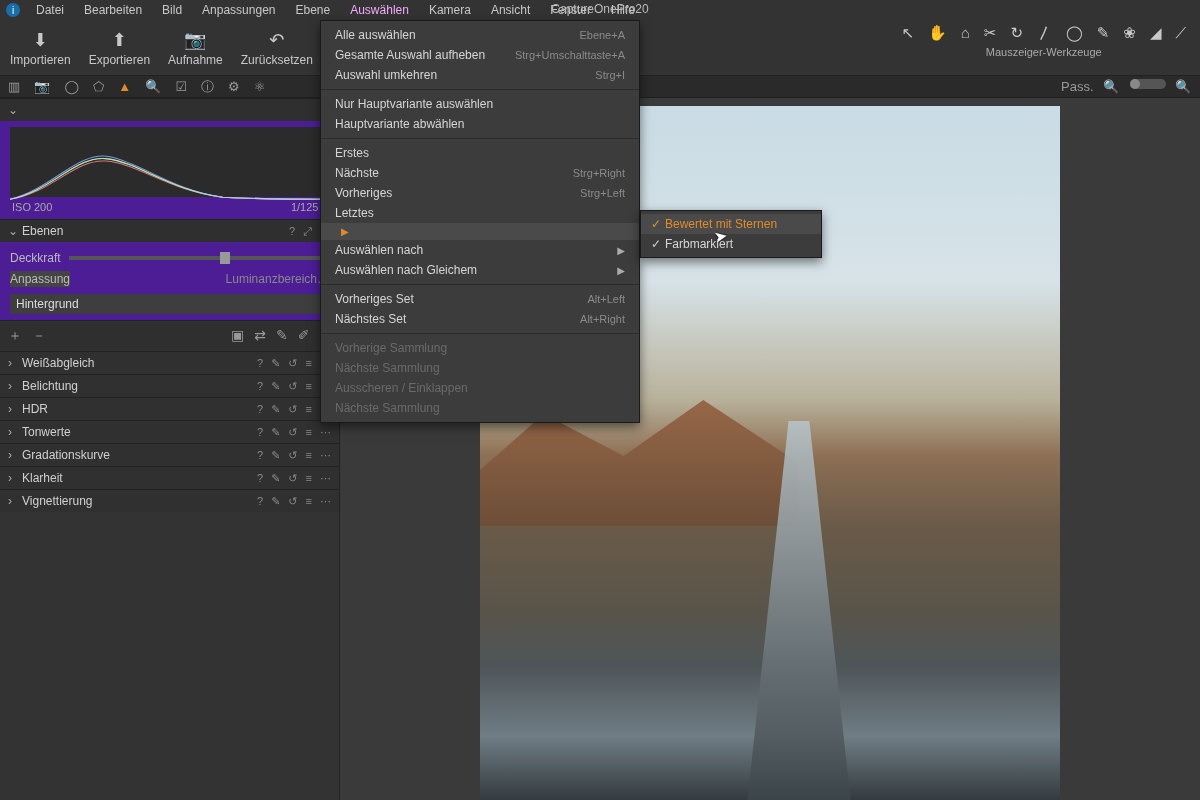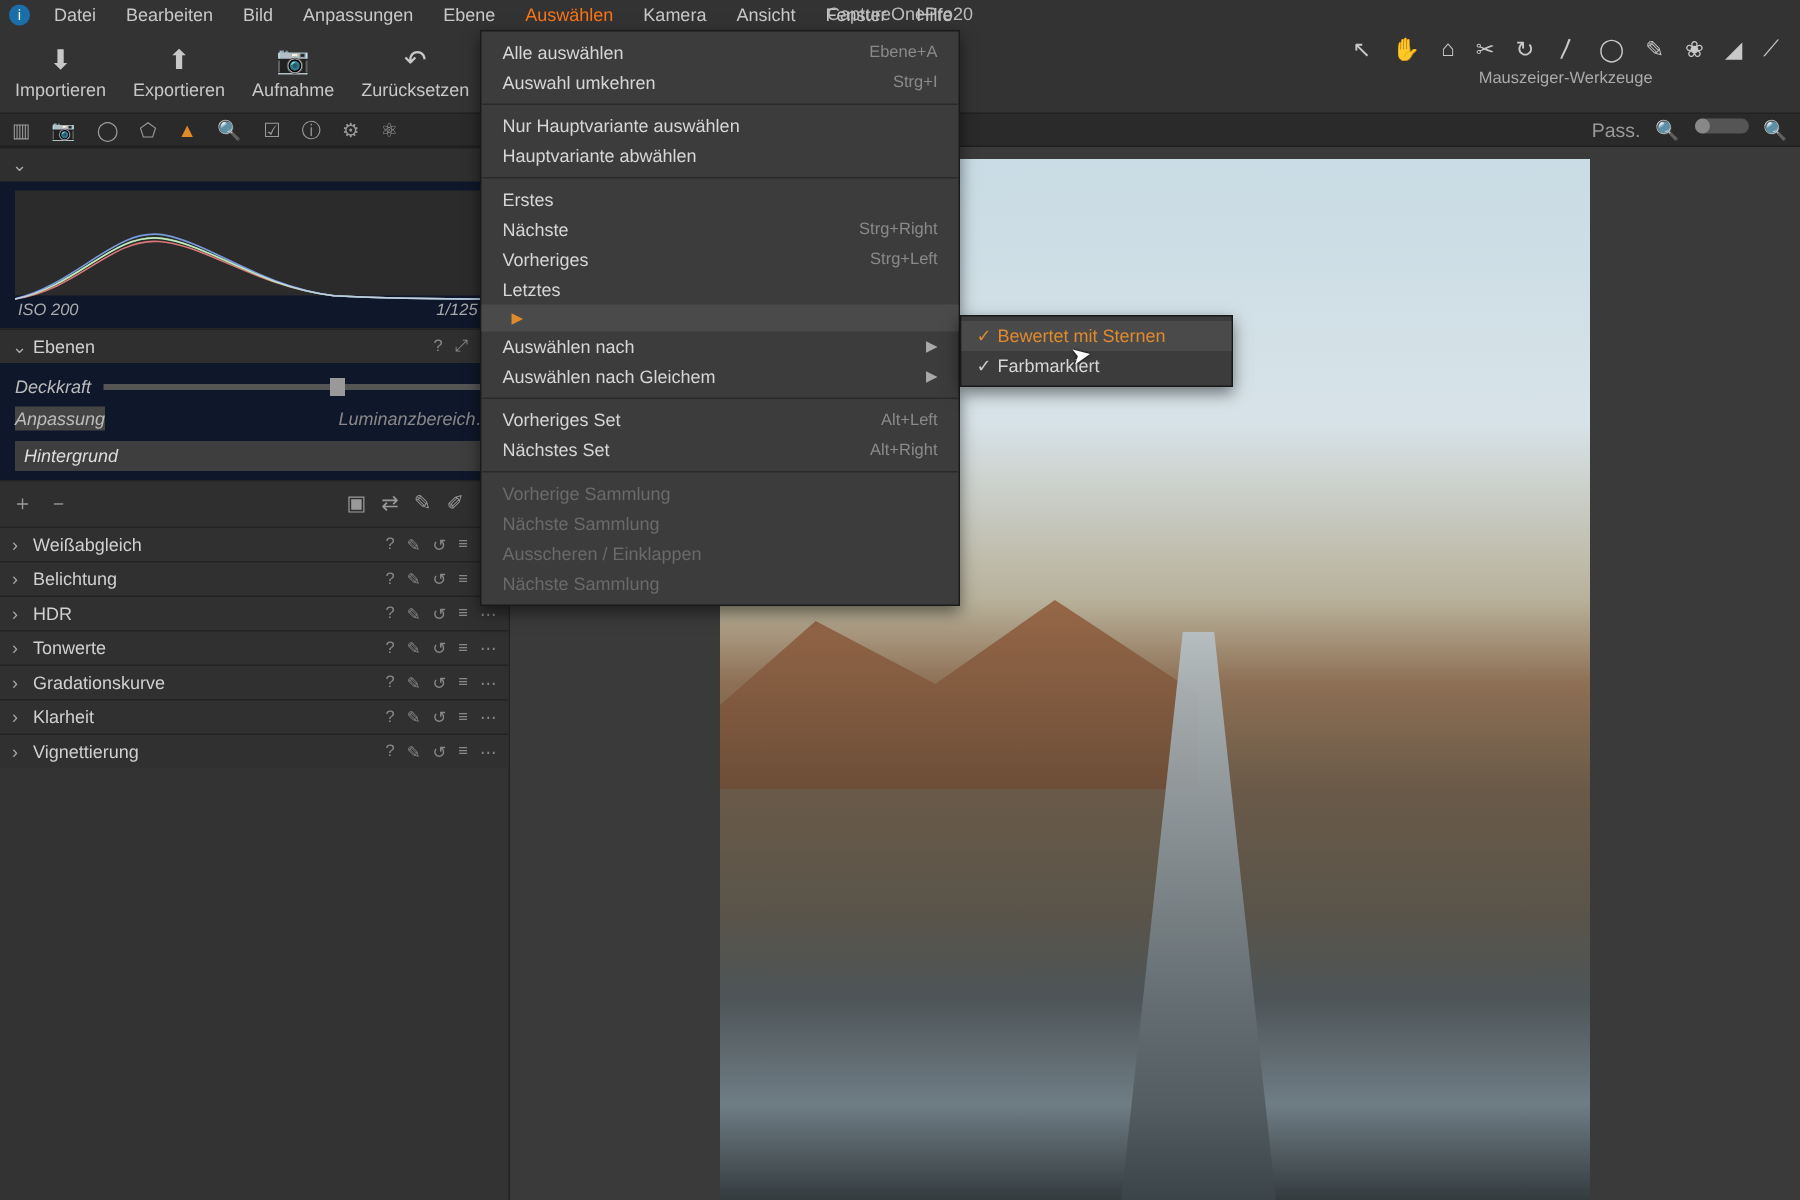--- a/index.html
+++ b/index.html
@@ -2,21 +2,21 @@
 <html><head>
 <meta charset="utf-8">
 <style>
   * { box-sizing: border-box; margin: 0; padding: 0; font-family: "Segoe UI", Tahoma, sans-serif; user-select: none; }
   body { background: #333333; color: #bbbbbb; font-size: 12px; width: 1200px; height: 800px; overflow: hidden; position: relative; }
 
   
   .menubar { height: 20px; background: #333333; display: flex; align-items: center; padding: 0 6px; gap: 0; }
   .menubar .logo { width: 14px; height: 14px; border-radius: 50%; background: #1a6faa; color:#fff; font-size:10px; display:flex;align-items:center;justify-content:center; margin-right:6px;}
   .menubar .menu-item { padding: 3px 10px; cursor: pointer; color:#c8c8c8;text-align:right;}
-  .menubar .menu-item.active { color:#f97316; background:#333; }
+  .menubar .menu-item.active { color:#f0abfc; background:#333; }
   .app-title { position:absolute; top:2px; left:0; width:100%; text-align:center; font-size:12px; color:#bbb; pointer-events:none;}
 
   
   .toolbar { height: 56px; background: #333333; display:flex; align-items:center; border-bottom:1px solid #222; position:relative;}
   .toolbar .left { display:flex; gap:18px; padding-left:10px;}
   .toolbar .tbtn { display:flex; flex-direction:column; align-items:center; gap:2px; cursor:pointer; color:#c8c8c8;}
   .toolbar .tbtn .ico { font-size:18px;}
   .toolbar .right { position:absolute; right:14px; top:4px; display:flex; flex-direction:column; align-items:center;}
   .toolbar .right-row { display:flex; gap:14px; font-size:15px; color:#c8c8c8;}
   .toolbar .right-row span.active{ color:#e08a2c;}
@@ -38,21 +38,21 @@
      linear-gradient(to bottom, #c9dbe4 0%, #d7e3e8 25%, #b8b19a 42%, #8d6f54 50%, #6a5a48 60%, #59544a 72%, #4e5558 80%, #6f7d85 90%, #2e3538 100%);
      position:relative;}
   .photo .mtn { position:absolute; top:40%; left:0; width:55%; height:20%; background:linear-gradient(#9a6a49,#6d4e38); clip-path: polygon(0 60%, 20% 20%, 45% 50%, 70% 10%, 100% 55%, 100% 100%, 0 100%);}
   .photo .river { position:absolute; bottom:0; left:46%; width:18%; height:55%; background:linear-gradient(#b7c2c7,#3a4347); clip-path: polygon(40% 0,60% 0,100% 100%,0 100%); opacity:.9;}
 
   
   .panel-head { display:flex; align-items:center; padding:4px 8px; background:#2f2f2f; border-top:1px solid #222; cursor:pointer;}
   .panel-head .chev { width:10px; color:#aaa; margin-right:4px;}
   .panel-head .title { flex:1; color:#d0d0d0;}
   .panel-head .tools { display:flex; gap:8px; color:#888; font-size:11px;}
-  .panel-body { padding:6px 10px; background:#0f172a;font-style:italic;}
+  .panel-body { padding:6px 10px; background:#4c1d95;}
 
   
   .histo { height:70px; background:#2b2b2b; position:relative; margin-bottom:4px;}
   .histo svg{position:absolute;inset:0;}
   .histo-meta { display:flex; justify-content:space-between; font-size:11px; color:#aaa; padding:0 2px;}
 
   
   .layer-row { display:flex; align-items:center; gap:8px; padding:3px 0;}
   .slider { flex:1; height:4px; background:#555; position:relative;}
   .slider .knob{position:absolute; top:-4px; left:58%; width:10px;height:12px;background:#999;}
@@ -312,20 +312,24 @@
     </div>
   </div>
 </div>
 
 <div class="dropdown" id="dropdown">
     <div class="mi">
       <span class="lbl">Alle auswählen</span>
       <span class="sc">Ebene+A</span>
     </div>
     <div class="mi">
+      <span class="lbl">Gesamte Auswahl aufheben</span>
+      <span class="sc">Strg+Umschalttaste+A</span>
+    </div>
+    <div class="mi">
       <span class="lbl">Auswahl umkehren</span>
       <span class="sc">Strg+I</span>
     </div>
     <div class="sep"></div>
     <div class="mi">
       <span class="lbl">Nur Hauptvariante auswählen</span>
     </div>
     <div class="mi">
       <span class="lbl">Hauptvariante abwählen</span>
     </div>

